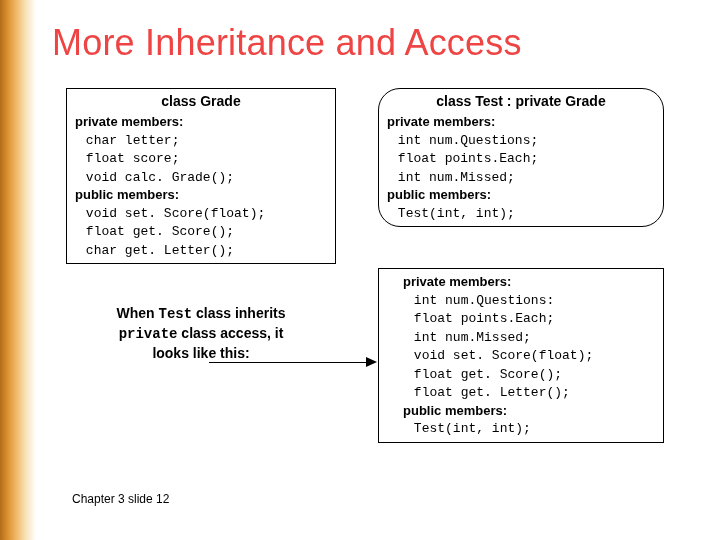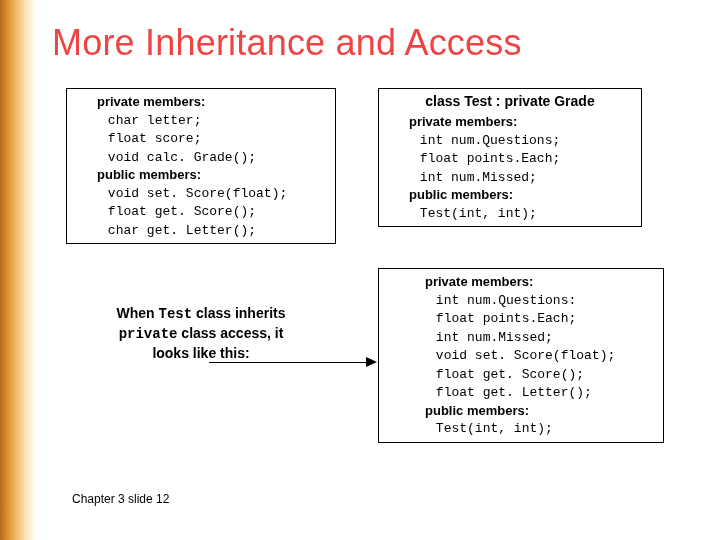--- a/index.html
+++ b/index.html
@@ -41,21 +41,20 @@
     font-weight: bold;
     font-size: 14px;
     margin-bottom: 4px;
     font-family: Arial, Helvetica, sans-serif;
   }
   .members {
     font-size: 13px;
     line-height: 1.35;
     white-space: pre;
     font-family: Arial, Helvetica, sans-serif;
-    margin-left: 22px;
   }
   .members .label { font-weight: bold; font-family: Arial, Helvetica, sans-serif; }
   .members .code { font-family: "Courier New", monospace; font-size: 13px; }
   .caption {
     position: absolute;
     font-size: 14px;
     line-height: 1.35;
     font-family: Arial, Helvetica, sans-serif;
   }
   .caption .bold { font-weight: bold; }
@@ -75,32 +74,33 @@
   }
   .arrow-head {
     position: absolute;
     width: 0; height: 0;
     border-top: 5px solid transparent;
     border-bottom: 5px solid transparent;
     border-left: 11px solid #000;
     z-index: 1;
   }
   #box1 { left: 66px;  top: 88px;  width: 270px; }
-  #box2 { left: 378px; top: 88px;  width: 264px; }
+  #box2 { left: 378px; top: 88px;  width: 286px; border-radius: 22px; }
   #box3 { left: 378px; top: 268px; width: 286px; padding-left: 24px; }
   #caption { left: 86px; top: 304px; width: 230px; text-align: center; }
 </style>
 </head>
 <body>
 
 <div class="sidebar"></div>
 
 <div class="title">More Inheritance and Access</div>
 
 <div id="box1" class="box">
+  <div class="box-header">class Grade</div>
   <div class="members"><span class="label">private members:</span>
    <span class="code">char letter;</span>
    <span class="code">float score;</span>
    <span class="code">void calc. Grade();</span>
 <span class="label">public members:</span>
    <span class="code">void set. Score(float);</span>
    <span class="code">float get. Score();</span>
    <span class="code">char get. Letter();</span></div>
 </div>
 

